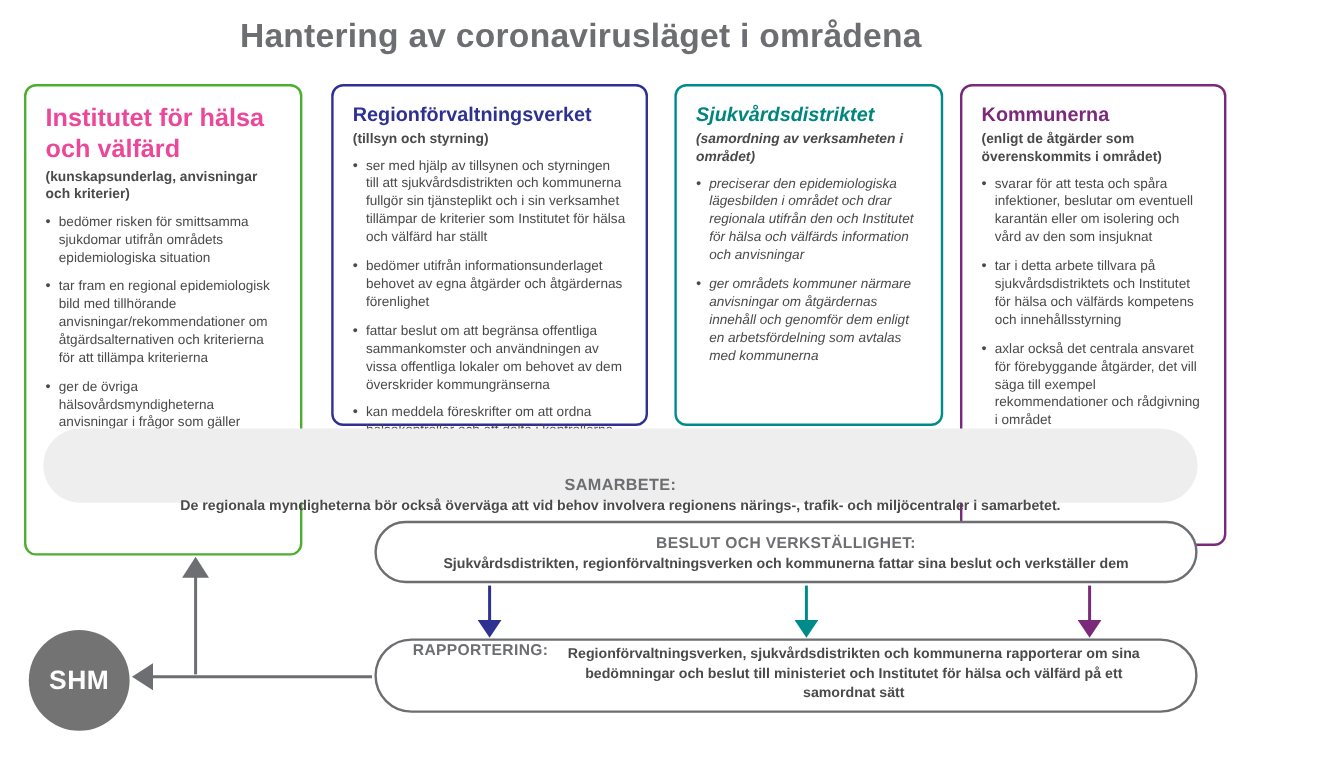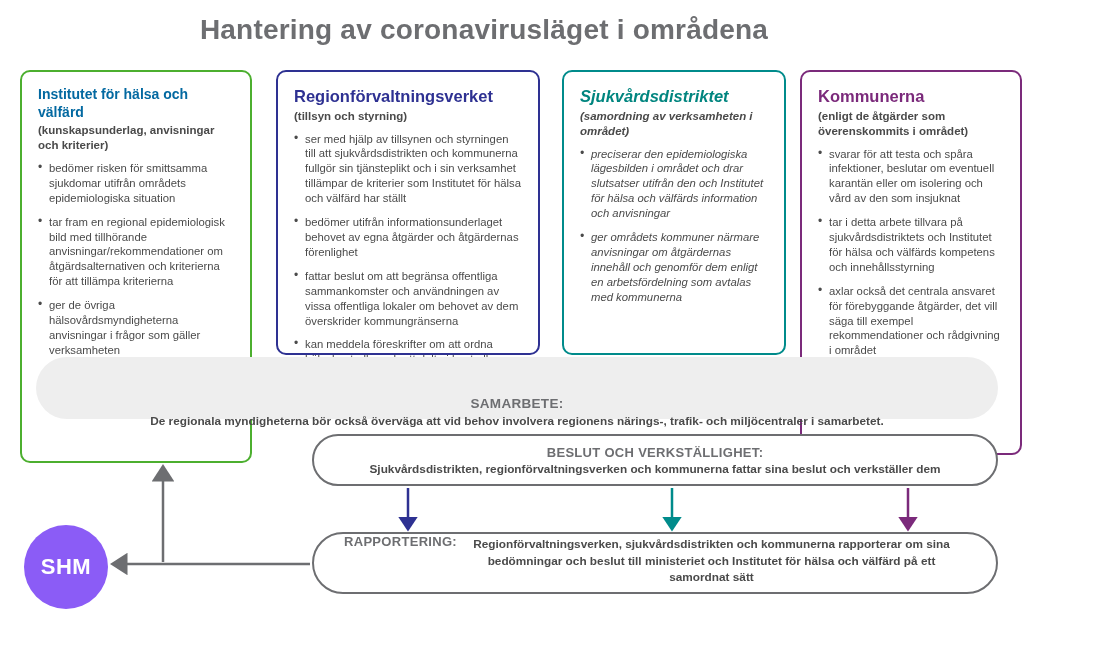--- a/index.html
+++ b/index.html
@@ -55,21 +55,21 @@
   }
   .card li::before {
     content: "•";
     position: absolute;
     left: 0; top: -1px;
     font-size: 12px;
   }
 
   
   #card-thl { left: 20px; top: 70px; width: 232px; height: 393px; border-color: #4caf2f; }
-  #card-thl h2 { color: #0369a1; font-size: 14px; }
+  #card-thl h2 { color: #ec4899; font-size: 21px; }
 
   
   #card-avi { left: 276px; top: 70px; width: 264px; height: 285px; border-color: #2e3192; }
   #card-avi h2 { color: #2e3192; }
 
   
   #card-shp { left: 562px; top: 70px; width: 224px; height: 285px; border-color: #008b8b; font-style: italic; }
   #card-shp h2 { color: #00857f; }
 
   
@@ -123,21 +123,21 @@
   }
   #bar-rapport .t1 { font-size: 13px; font-weight: bold; color: #6d6e71; letter-spacing: .3px; }
   #bar-rapport .t2 { font-size: 11.8px; font-weight: bold; color: #4a4a4a; margin-top: 2px; line-height: 1.4; }
 
   
   #shm-circle {
     position: absolute;
     left: 24px; top: 525px;
     width: 84px; height: 84px;
     border-radius: 50%;
-    background: #8b5cf6;
+    background: #737373;
     display: flex; align-items: center; justify-content: center;
     color: #ffffff;
     font-size: 22px; font-weight: bold;
     letter-spacing: .5px;
   }
 
   #arrows { position: absolute; left: 0; top: 0; width: 1111px; height: 645px; pointer-events: none; }
 </style>
 </head>
 <body>
@@ -162,21 +162,21 @@
     <li>bedömer utifrån informationsunderlaget behovet av egna åtgärder och åtgärdernas förenlighet</li>
     <li>fattar beslut om att begränsa offentliga sammankomster och användningen av vissa offentliga lokaler om behovet av dem överskrider kommungränserna</li>
     <li>kan meddela föreskrifter om att ordna hälsokontroller och att delta i kontrollerna</li>
   </ul>
 </div>
 
 <div class="card" id="card-shp">
   <h2>Sjukvårdsdistriktet</h2>
   <div class="sub">(samordning av verksamheten i området)</div>
   <ul>
-    <li>preciserar den epidemiologiska lägesbilden i området och drar slutsatser utifrån den och Institutet för hälsa och välfärds information och anvisningar</li>
+    <li>preciserar den epidemiologiska lägesbilden i området och drar regionala utifrån den och Institutet för hälsa och välfärds information och anvisningar</li>
     <li>ger områdets kommuner närmare anvisningar om åtgärdernas innehåll och genomför dem enligt en arbetsfördelning som avtalas med kommunerna</li>
   </ul>
 </div>
 
 <div class="card" id="card-kommun">
   <h2>Kommunerna</h2>
   <div class="sub">(enligt de åtgärder som överenskommits i området)</div>
   <ul>
     <li>svarar för att testa och spåra infektioner, beslutar om eventuell karantän eller om isolering och vård av den som insjuknat</li>
     <li>tar i detta arbete tillvara på sjukvårdsdistriktets och Institutet för hälsa och välfärds kompetens och innehållsstyrning</li>

